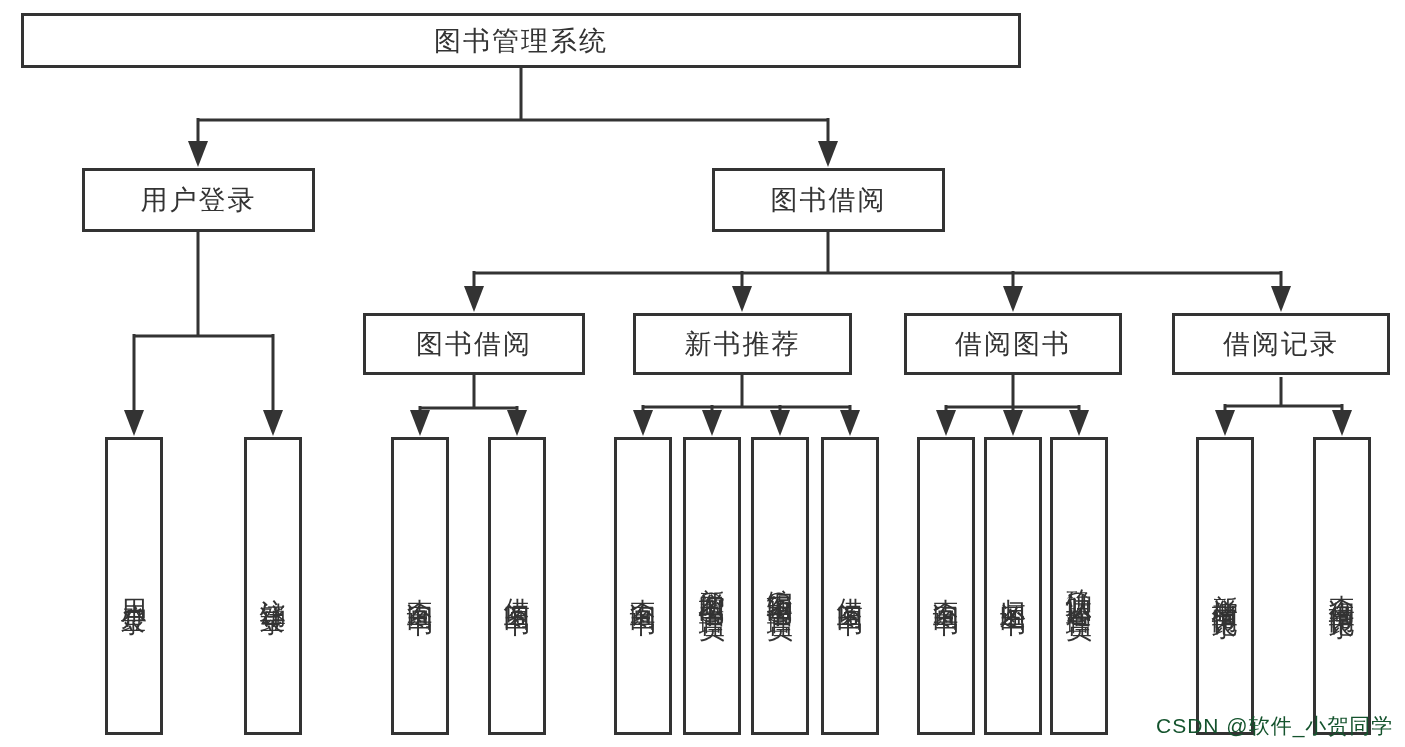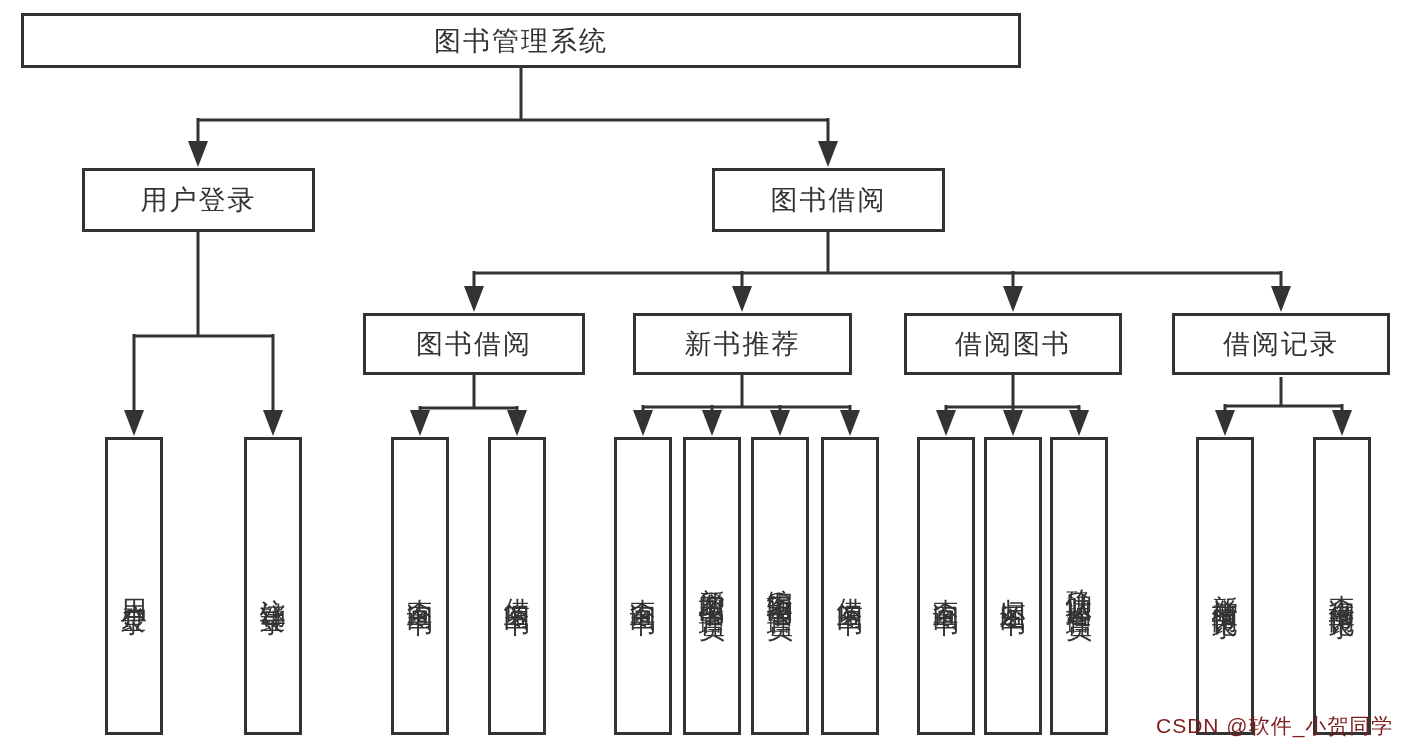--- a/index.html
+++ b/index.html
@@ -32,21 +32,21 @@
     letter-spacing:4px;
     line-height:1.1;
     white-space:nowrap;
   }
   .watermark{
     position:absolute;
     left:1156px;
     top:712px;
     font-size:21px;
     letter-spacing:1px;
-    color:#7f1d1d;
+    color:#14532d;
     z-index:5;
     white-space:nowrap;
   }
 </style>
 </head>
 <body>
 
 <div class="stage">
 
   <svg class="connectors" width="1405" height="747" viewBox="0 0 1405 747">

